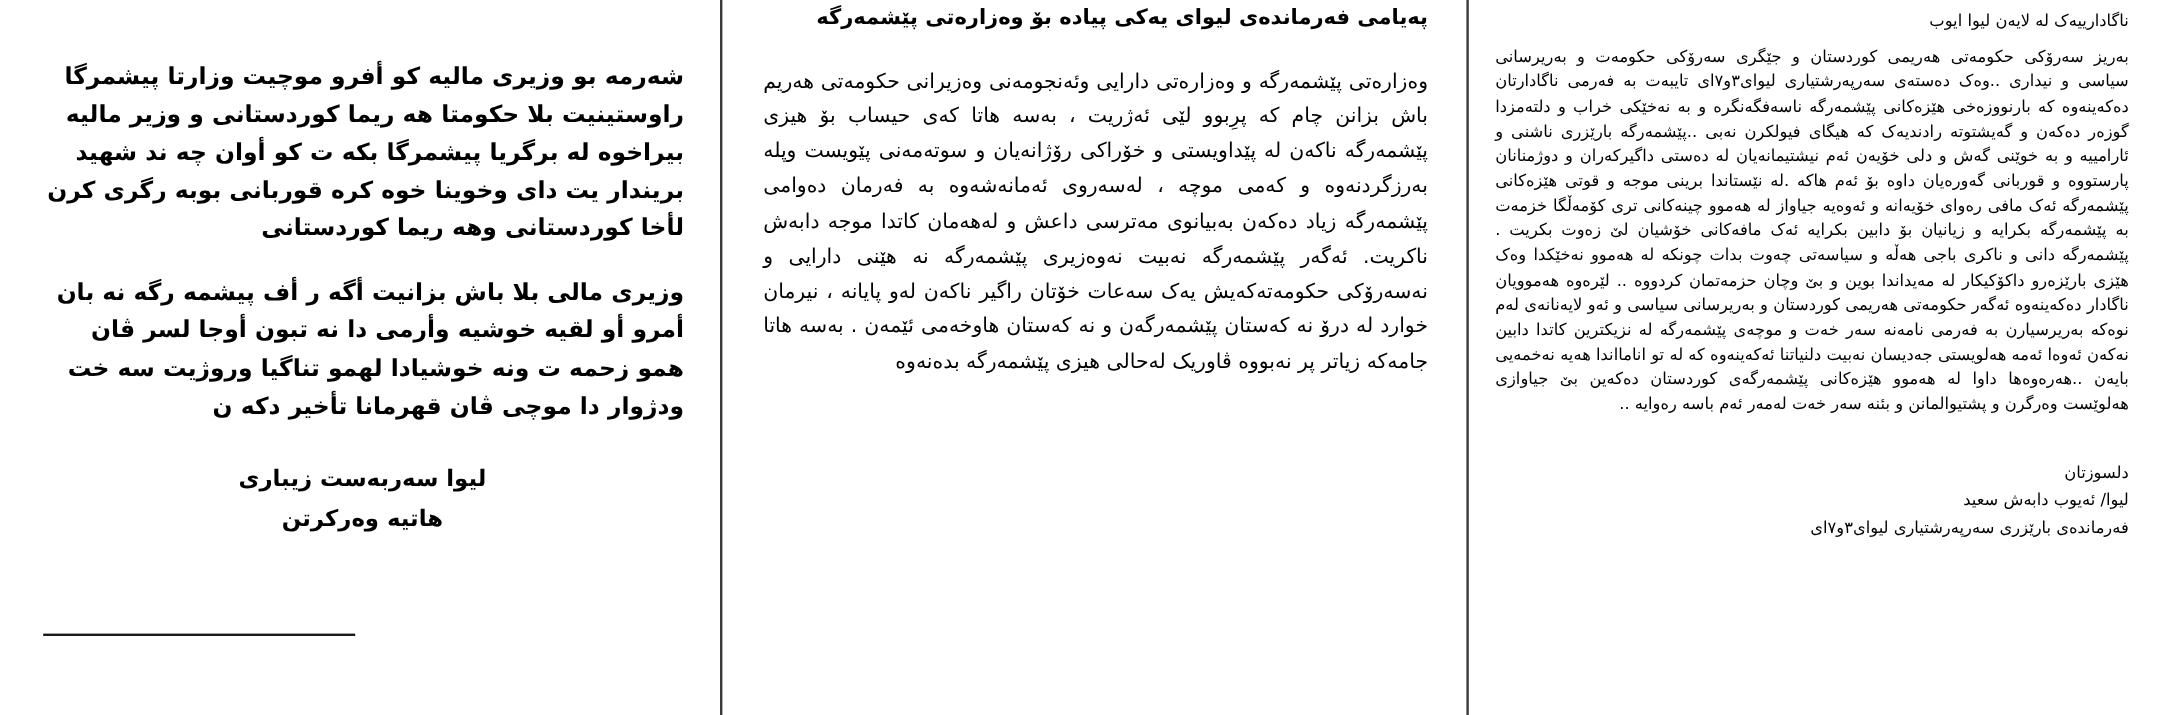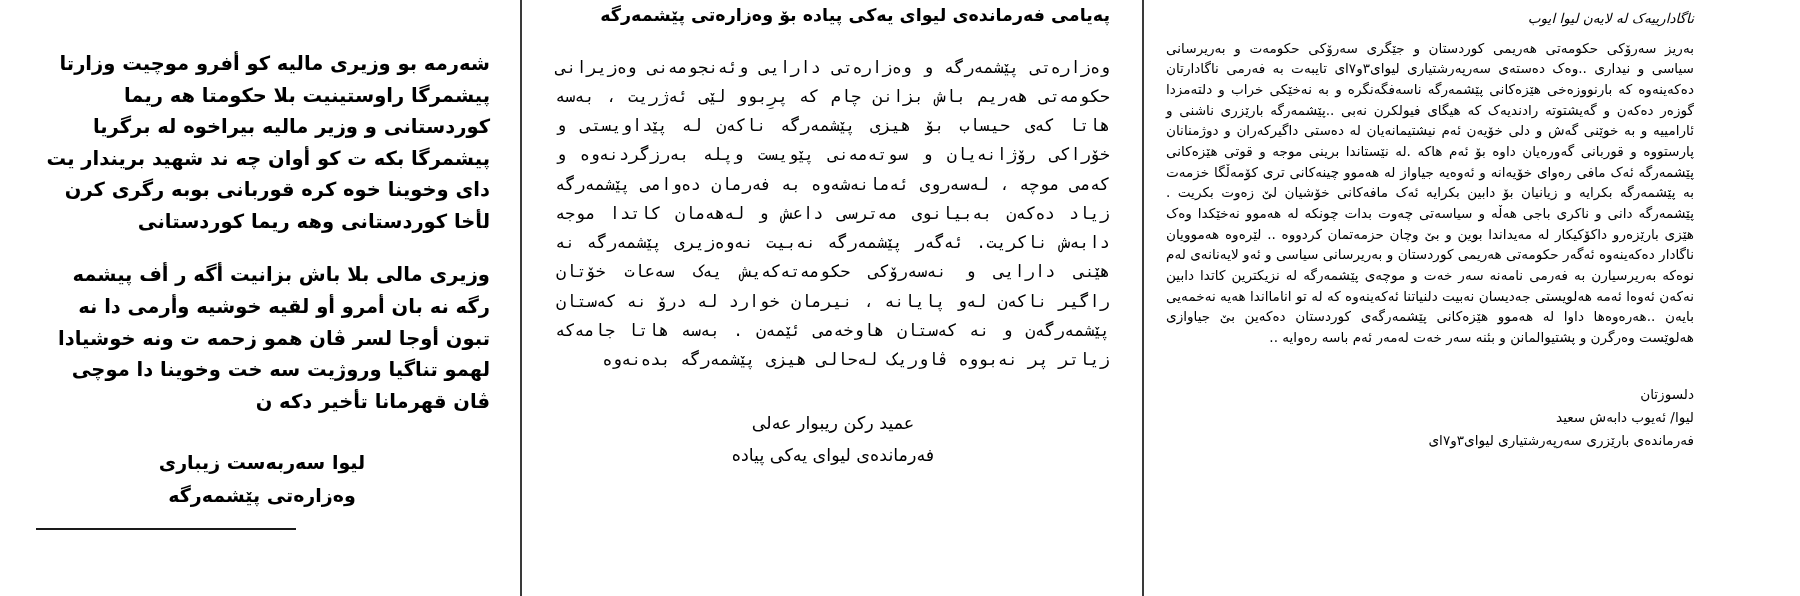--- a/index.html
+++ b/index.html
@@ -18,21 +18,21 @@
     position: relative;
     width: 1800px;
     height: 596px;
     background: #ffffff;
     display: flex;
     flex-direction: row;
     align-items: stretch;
   }
   
   .col-left {
-    width: 520px;
+    width: 600px;
     box-sizing: border-box;
     padding: 44px 30px 10px 34px;
     position: relative;
     direction: rtl;
     text-align: right;
   }
   .col-left .para {
     font-size: 19.5px;
     line-height: 1.62;
     margin: 0 0 22px 0;
@@ -79,21 +79,20 @@
     line-height: 1.58;
     font-weight: 700;
     margin: 0 0 24px 0;
   }
   .col-mid .body p {
     font-size: 17px;
     line-height: 1.72;
     margin: 0 0 17px 0;
     text-align: justify;
     text-justify: inter-word;
-    font-family: Liberation Mono, monospace;
   }
   .col-mid .closing {
     margin-top: 34px;
     font-size: 17.5px;
     line-height: 1.62;
     text-align: center;
   }
   .col-mid .closing div {
     margin-bottom: 3px;
   }
@@ -106,56 +105,51 @@
     text-align: right;
   }
   .col-right p {
     font-size: 13.6px;
     line-height: 1.52;
     margin: 0 0 11px 0;
     text-align: justify;
   }
   .col-right .opening {
     margin-bottom: 9px;
-    font-style: italic;
   }
   .col-right .sign {
     margin-top: 36px;
     font-size: 13.6px;
     line-height: 1.56;
   }
   .col-right .sign div {
     margin-bottom: 2px;
   }
 </style>
 </head>
 <body>
 
 <div class="page">
 
   <div class="col-left">
     <p class="para first">شەرمە  بو وزیری مالیە کو أفرو موچیت وزارتا پیشمرگا راوستینیت بلا حکومتا هە ریما کوردستانی و وزیر مالیە بیراخوە لە برگریا پیشمرگا بکە ت کو أوان چە ند شهید بریندار یت دای وخوینا خوە کرە قوربانی بوبە رگری کرن لأخا کوردستانی وهە ریما کوردستانی</p>
-    <p class="para">وزیری مالی بلا باش بزانیت أگە ر أف پیشمە رگە نە بان أمرو أو لقیە خوشیە وأرمی دا نە تبون أوجا لسر ڤان همو زحمە ت ونە خوشیادا لهمو تناگیا وروژیت سە خت وخوینا دا موچی ڤان قهرمانا تأخیر دکە ن</p>
+    <p class="para">وزیری مالی بلا باش بزانیت أگە ر أف پیشمە رگە نە بان أمرو أو لقیە خوشیە وأرمی دا نە تبون أوجا لسر ڤان همو زحمە ت ونە خوشیادا لهمو تناگیا وروژیت سە خت ودژوار دا موچی ڤان قهرمانا تأخیر دکە ن</p>
     <div class="sig-block">
       <div>لیوا سەربەست  زیباری</div>
-      <div>وەزارەتی پێشمەرگە</div>
+      <div>هاتیە وەرکرتن</div>
     </div>
     <div class="rule"></div>
   </div>
 
   <div class="divider"></div>
 
   <div class="col-mid">
     <p class="head">پەیامی فەرماندەی لیوای یەکی پیادە بۆ وەزارەتی پێشمەرگە</p>
     <div class="body">
       <p>وەزارەتی پێشمەرگە و وەزارەتی دارایی وئەنجومەنی وەزیرانی حکومەتی هەریم باش بزانن چام کە پرِبوو لێی ئەژریت ، بەسە هاتا کەی حیساب بۆ هیزی پێشمەرگە ناکەن لە پێداویستی و خۆراکی رۆژانەیان و سوتەمەنی پێویست وپلە بەرزگردنەوە و کەمی موچە ، لەسەروی ئەمانەشەوە بە فەرمان دەوامی پێشمەرگە زیاد دەکەن بەبیانوی مەترسی داعش و لەهەمان کاتدا موجە دابەش ناکریت. ئەگەر پێشمەرگە نەبیت نەوەزیری پێشمەرگە نە هێنی دارایی و نەسەرۆکی حکومەتەکەیش یەک سەعات خۆتان راگیر ناکەن لەو پایانە ، نیرمان خوارد لە درۆ نە کەستان پێشمەرگەن و نە کەستان هاوخەمی ئێمەن . بەسە هاتا جامەکە زیاتر پر نەبووە ڤاوریک لەحالی هیزی پێشمەرگە بدەنەوە</p>
-    </div>
-    <div class="closing">
-      <div>عمید رکن ریبوار  عەلی</div>
-      <div>فەرماندەی لیوای یەکی پیادە</div>
     </div>
   </div>
 
   <div class="divider"></div>
 
   <div class="col-right">
     <p class="opening">ناگادارییەک لە لایەن لیوا ایوب</p>
     <p>بەریز سەرۆکی حکومەتی هەریمی کوردستان و جێگری سەرۆکی حکومەت و بەریرسانی سیاسی و نیداری ..وەک دەستەی سەرپەرشتیاری لیوای۳و۷ای تایبەت بە فەرمی ناگادارتان دەکەینەوە کە بارنووزەخی هێزەکانی پێشمەرگە ناسەفگەنگرە و بە نەخێکی خراب و دلتەمزدا گوزەر دەکەن و گەیشتوتە رادندیەک کە هیگای فیولکرن نەبی ..پێشمەرگە بارێزری ناشنی و ئارامییە و بە خوێنی گەش و دلی خۆیەن ئەم نیشتیمانەیان لە دەستی داگیرکەران و دوژمنانان پارستووە و قوربانی گەورەیان داوە بۆ ئەم هاکە .لە نێستاندا برینی موجە و قوتی هێزەکانی پێشمەرگە ئەک مافی رەوای خۆیەانە و ئەوەیە جیاواز لە هەموو چینەکانی تری کۆمەڵگا خزمەت بە پێشمەرگە بکرایە و زیانیان بۆ دابین بکرایە ئەک مافەکانی خۆشیان لێ زەوت بکریت . پێشمەرگە دانی و ناکری باجی هەڵە و سیاسەتی چەوت بدات چونکە لە هەموو نەخێکدا وەک هێزی بارێزەرو داکۆکیکار لە مەیداندا بوین و بێ وچان حزمەتمان کردووە .. لێرەوە هەموویان ناگادار دەکەینەوە ئەگەر  حکومەتی هەریمی کوردستان و بەریرسانی سیاسی و ئەو لایەنانەی لەم نوەکە بەریرسیارن بە فەرمی نامەنە سەر  خەت و موچەی پێشمەرگە لە نزیکترین کاتدا دابین نەکەن ئەوەا ئەمە هەلویستی جەدیسان نەبیت دلنیاتنا ئەکەینەوە کە لە تو انامااندا هەیە نەخمەیی بایەن ..هەرەوەها داوا لە هەموو هێزەکانی پێشمەرگەی کوردستان دەکەین بێ جیاوازی هەلوێست وەرگرن و پشتیوالمانن و بئنە سەر  خەت لەمەر  ئەم باسە رەوایە ..</p>
     <div class="sign">
       <div>دلسوزتان</div>

